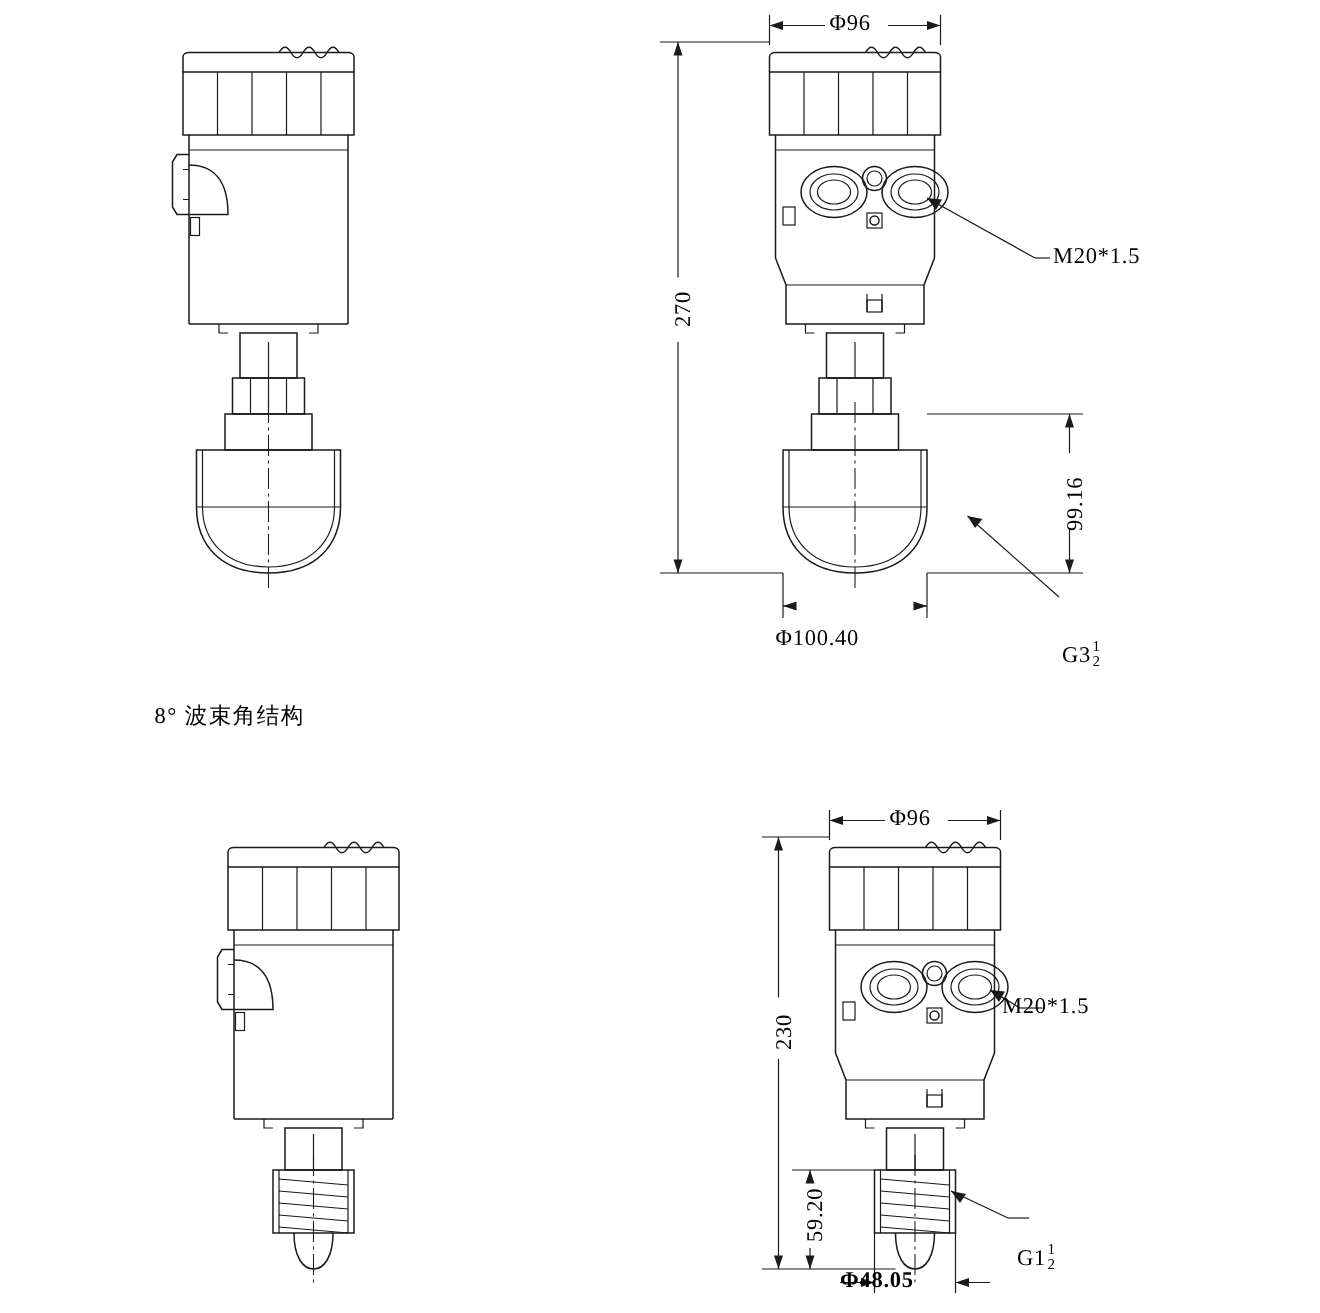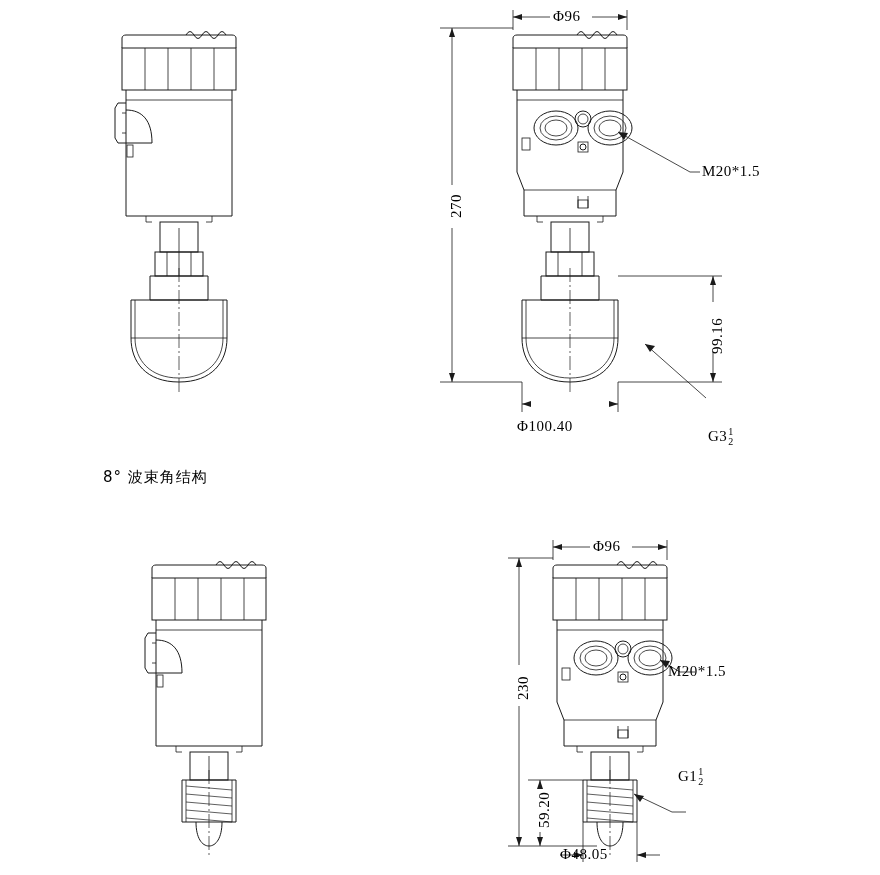--- a/index.html
+++ b/index.html
@@ -320,27 +320,27 @@
   <div class="lbl vert" style="left:448px; top:218px;">270</div>
 
   <div class="lbl vert" style="left:709px; top:354px;">99.16</div>
 
   <div class="lbl" style="left:517px; top:395px;margin-top:23px;">Φ100.40</div>
 
   <div class="lbl" style="left:702px; top:163px;">M20*1.5</div>
 
   <div class="lbl" style="left:708px; top:390px;margin-top:38px;"><span>G3</span><span class="frac"><span class="num">1</span><span class="den">2</span></span></div>
 
-  <div class="lbl cn" style="left:103px; top:468px;">8° 波束角结构</div>
+  <div class="lbl cn" style="left:103px; top:468px;font-family:Liberation Serif, serif;">8° 波束角结构</div>
 
   <div class="lbl" style="left:593px; top:538px;">Φ96</div>
 
   <div class="lbl vert" style="left:515px; top:700px;">230</div>
 
   <div class="lbl vert" style="left:536px; top:828px;">59.20</div>
 
-  <div class="lbl" style="left:560px; top:846px;">Φ48.05</div>
+  <div class="lbl" style="left:560px; top:846px;font-weight:bold;">Φ48.05</div>
 
   <div class="lbl" style="left:668px; top:663px;">M20*1.5</div>
 
-  <div class="lbl" style="left:678px; top:768px;"><span>G1</span><span class="frac"><span class="num">1</span><span class="den">2</span></span></div>
+  <div class="lbl" style="left:678px; top:830px;"><span>G1</span><span class="frac"><span class="num">1</span><span class="den">2</span></span></div>
 
 </div>
 
 </body></html>

